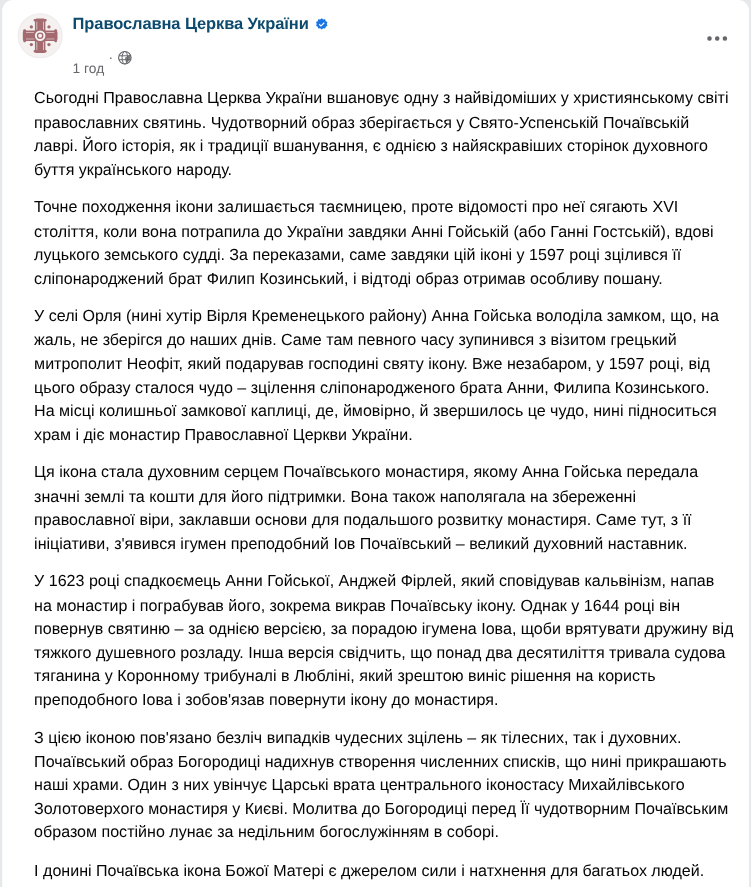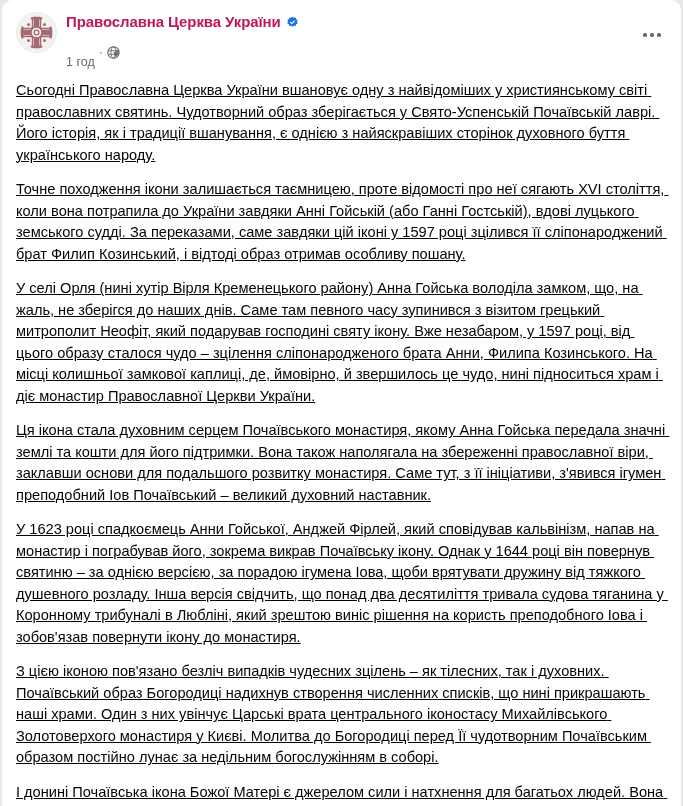--- a/index.html
+++ b/index.html
@@ -60,21 +60,21 @@
 
   .name-row {
     display: flex;
     align-items: center;
     line-height: 1.2;
   }
 
   .page-name {
     font-size: 15px;
     font-weight: bold;
-    color: #be185d;
+    color: #0c4a6e;
     letter-spacing: -0.1px;
     cursor: pointer;
     white-space: nowrap;
   }
 
   .verified-badge {
     margin-left: 5px;
     display: inline-flex;
     align-items: center;
     width: 13px;
@@ -133,24 +133,23 @@
 
   
   .post-body {
     padding: 10px 14px 0 14px;
     color: #050505;
     font-size: 14.6px;
     line-height: 21.5px;
   }
 
   .post-body p {
-    margin: 0 0 13px 0;
+    margin: 0 0 13px 15px;
     white-space: pre-wrap;
     word-wrap: break-word;
-    text-decoration: underline;
   }
   .post-body p:last-child { margin-bottom: 0; }
 </style>
 </head>
 <body>
 
 <div class="post-card">
 
   <div class="post-header">
 

